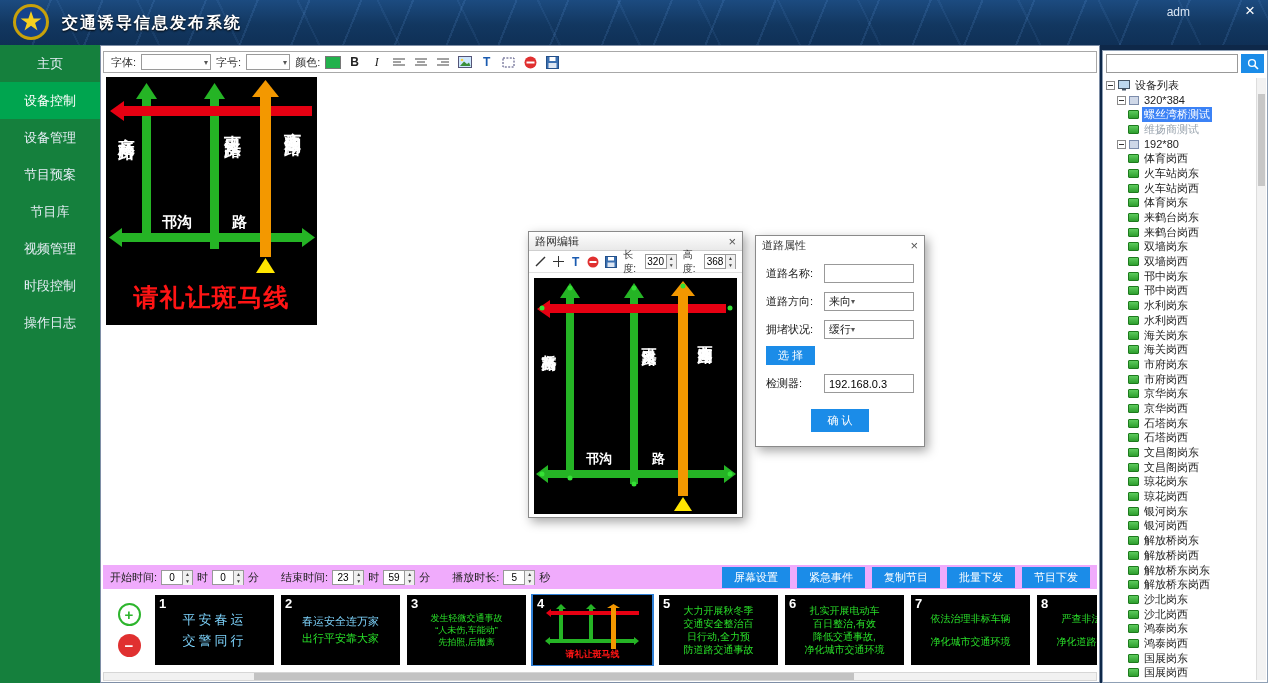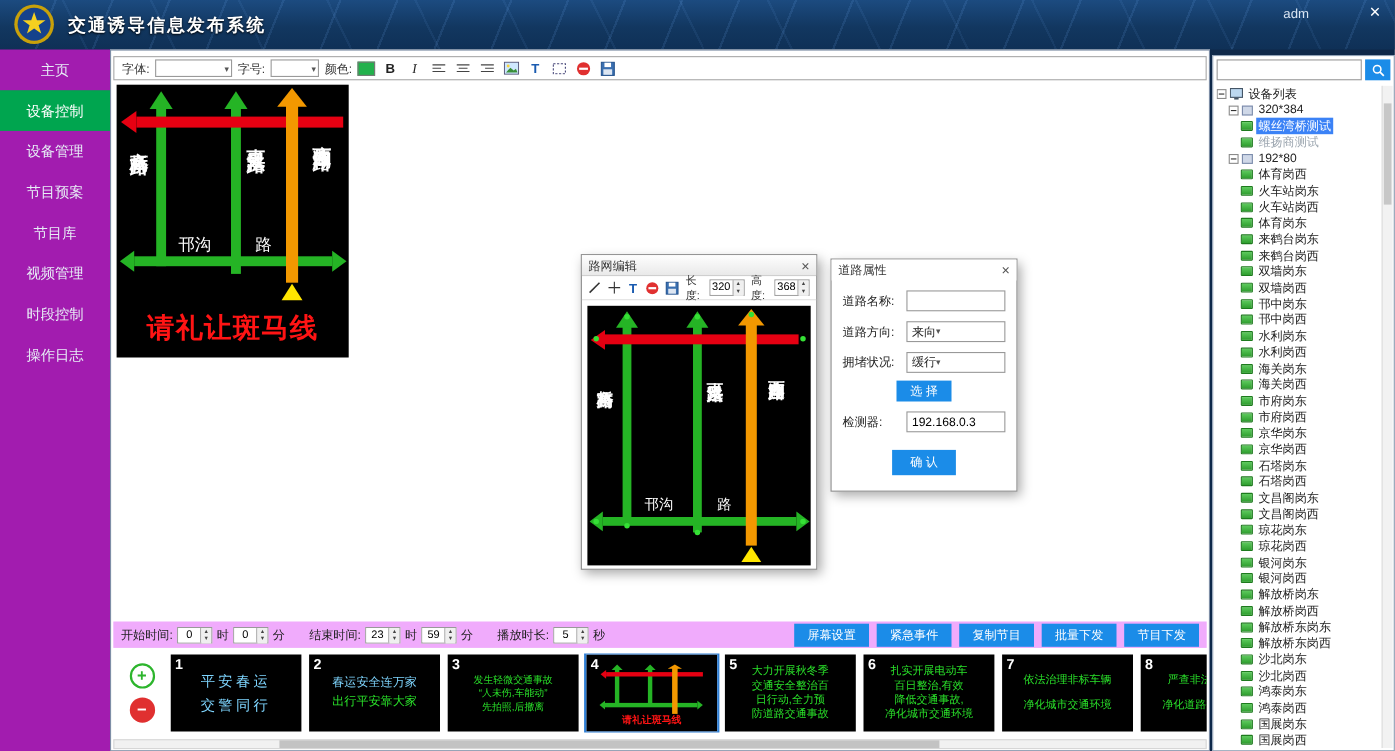--- a/index.html
+++ b/index.html
@@ -9,39 +9,39 @@
 
 .header{position:absolute;left:0;top:0;width:1268px;height:45px;background:linear-gradient(180deg,#1c4b80,#123760 55%,#0f3056);overflow:hidden}
 .header .net{position:absolute;inset:0;pointer-events:none;background:
  repeating-linear-gradient(112deg,transparent 0 46px,rgba(120,180,255,.12) 46px 48px),
  repeating-linear-gradient(64deg,transparent 0 70px,rgba(120,180,255,.08) 70px 72px)}
 .logo{position:absolute;left:12px;top:3px}
 .app-title{position:absolute;left:62px;top:13px;color:#fff;font-size:16px;font-weight:bold;letter-spacing:2px;text-shadow:0 1px 2px #000}
 .hdr-user{position:absolute;right:78px;top:5px;color:#d9e5f3;font-size:12px}
 .hdr-close{position:absolute;right:8px;top:1px;color:#fff;font-size:17px;cursor:pointer;width:20px;text-align:center}
 
-.sidebar{position:absolute;left:0;top:45px;width:100px;bottom:0;background:#a21caf}
+.sidebar{position:absolute;left:0;top:45px;width:100px;bottom:0;background:#15803d}
 .side-item{height:37px;line-height:37px;text-align:center;color:#e7eef6;font-size:13px;cursor:pointer}
 .side-item.active{background:#00a54f;color:#fff}
 
 .main{position:absolute;left:100px;top:45px;width:1000px;bottom:0;background:#fff;border:1px solid #7e8ea6}
 .toolbar{position:absolute;left:2px;right:2px;top:5px;height:22px;border:1px solid #a8a8a8;background:#fff;display:flex;align-items:center;gap:5px;padding:0 7px;font-size:11px;color:#333}
 .tb-select{border:1px solid #9a9a9a;height:16px;display:inline-flex;align-items:center;justify-content:space-between;padding:0 2px;background:#fff}
 .w70{width:70px}.w44{width:44px}
 .caret{font-size:8px;color:#555}
 .swatch{width:16px;height:13px;background:#22b14c;border:1px solid #777;display:inline-block;cursor:pointer}
 .tb-ico{width:17px;height:17px;display:inline-flex;align-items:center;justify-content:center;cursor:pointer}
 .tb-b{font-weight:bold;font-size:12px;color:#222}
 .tb-i{font-style:italic;font-family:"Liberation Serif",serif;font-size:12px;color:#222}
 .tb-t{font-weight:bold;font-size:12px;color:#1a5bb0}
 
 .canvas{position:absolute;left:2px;right:2px;top:29px;height:489px;background:#fff;overflow:hidden}
 .preview{position:absolute;left:3px;top:2px;width:211px;height:248px;background:#000}
 .rlabel{position:absolute;color:#fff;font-weight:bold;writing-mode:vertical-rl;text-orientation:upright;font-size:17px;letter-spacing:2px;line-height:1}
-.hlabel{position:absolute;color:#fff;font-weight:normal;font-size:15px}
+.hlabel{position:absolute;color:#fff;font-weight:bold;font-size:15px}
 .pmsg{position:absolute;left:0;right:0;top:204px;text-align:center;color:#ff1414;font-size:25px;font-weight:bold;letter-spacing:1px}
 
 .dlg{position:absolute;background:#fff;border:1px solid #8a8a8a;box-shadow:3px 4px 10px rgba(0,0,0,.35)}
 .dlg-title{height:19px;background:linear-gradient(#fefefe,#e9e9e9);border-bottom:1px solid #cfcfcf;display:flex;align-items:center;padding:0 6px;font-size:11px;color:#333}
 .dlg-x{margin-left:auto;cursor:pointer;color:#555;font-size:13px;line-height:13px}
 .roadnet{left:425px;top:156px;width:215px;height:287px;z-index:5}
 .rn-toolbar{height:22px;display:flex;align-items:center;gap:6px;padding:0 6px;border-bottom:1px solid #e0e0e0;font-size:10px;color:#333}
 .rn-canvas{position:absolute;left:5px;top:46px;width:203px;height:236px;background:#000}
 .rn-canvas .rlabel{font-size:15px;letter-spacing:1px}
 .rn-canvas .hlabel{font-size:13px}
@@ -49,21 +49,21 @@
 .spin input{width:20px;border:0;font-size:10px;text-align:center;outline:none;padding:0;font-family:inherit}
 .spin .btns{display:flex;flex-direction:column;width:10px;border-left:1px solid #999}
 .spin .btns i{flex:1;font-style:normal;font-size:5px;line-height:7px;text-align:center;background:#efefef;color:#444;cursor:pointer}
 .props{left:652px;top:160px;width:170px;height:212px;z-index:6}
 .props .dlg-title{background:#fff;border-bottom:none}
 .pr-row{display:flex;align-items:center;margin:9px 10px 0;font-size:11px;color:#222}
 .pr-row label{width:58px;flex:none}
 .pr-input{flex:1;height:19px;border:1px solid #999;font-size:11px;padding:0 4px;font-family:inherit;outline:none;min-width:0}
 .pr-select{flex:1;height:19px;border:1px solid #999;display:flex;align-items:center;justify-content:flex-start;padding:0 4px;cursor:pointer}
 .btn-blue{background:#1b8ce8;color:#fff;border:none;font-size:11px;padding:3px 12px;cursor:pointer;font-family:inherit}
-.pr-selbtn{display:flex;justify-content:center;margin:7px 10px 0}
+.pr-selbtn{display:flex;justify-content:flex-start;margin:7px 10px 0}
 .pr-selbtn .btn-blue{padding:2px 12px}
 .pr-confirm{display:flex;justify-content:center;margin-top:16px}
 .pr-confirm .btn-blue{padding:4px 16px}
 
 .controls{position:absolute;left:2px;right:2px;top:519px;height:24px;display:flex;align-items:center;gap:4px;padding:0 7px;font-size:11px;color:#222;background:#f0abfc}
 .gap{width:14px}
 .ctl-btns{margin-left:auto;display:flex;gap:7px}
 
 .playlist{position:absolute;left:2px;right:2px;top:545px;height:78px;display:flex;align-items:center;background:#fff}
 .pl-ops{width:52px;flex:none;display:flex;flex-direction:column;align-items:center;gap:8px}

